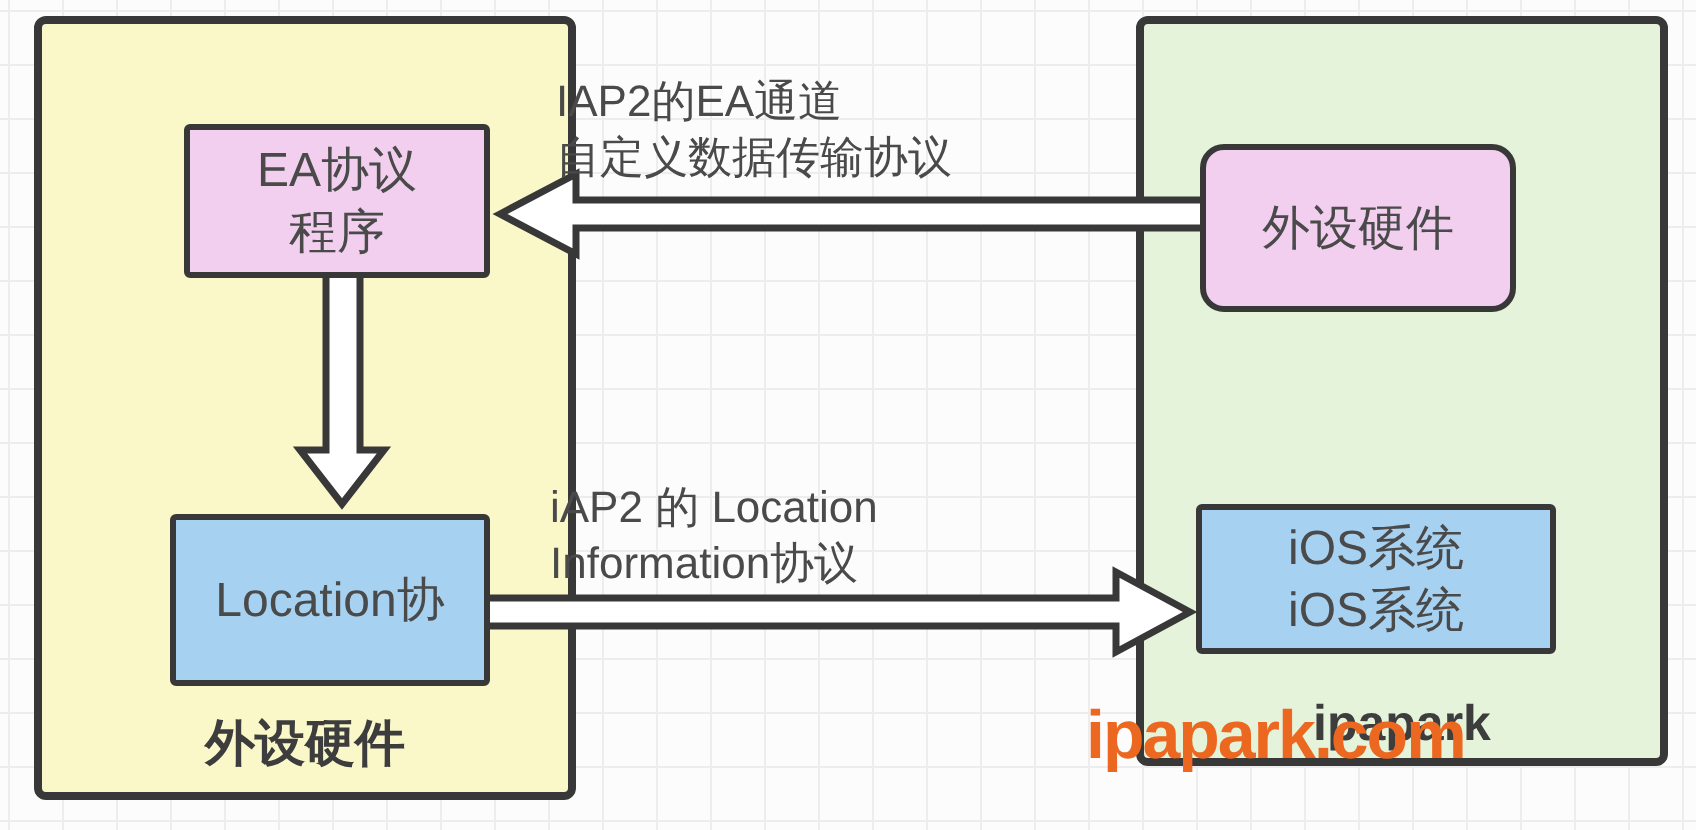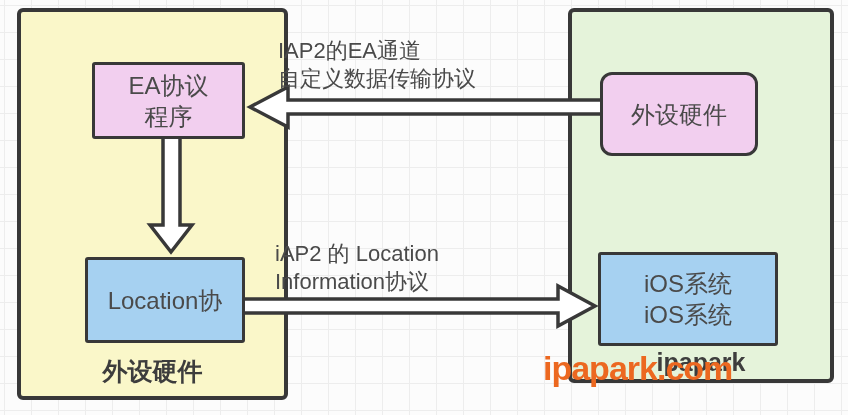--- a/index.html
+++ b/index.html
@@ -67,21 +67,21 @@
     font-size:24px;
     line-height:31px;
     color:var(--text-gray);
     z-index:3;
   }
   .node-pink{background:var(--box-pink);}
   .node-blue{background:var(--box-blue);}
   .node-ea{left:92px;top:62px;width:153px;height:77px;border-radius:3px;}
   .node-app{left:600px;top:72px;width:158px;height:84px;border-radius:12px;}
   .node-location{left:85px;top:257px;width:160px;height:86px;border-radius:3px;}
-  .node-ios{left:598px;top:252px;width:180px;height:94px;border-radius:3px;}
+  .node-ios{left:598px;top:252px;width:180px;height:75px;border-radius:3px;}
   .arrow-label{
     position:absolute;
     width:310px;
     text-align:left;
     font-size:22px;
     line-height:28px;
     color:var(--text-gray);
     z-index:3;
   }
   .arrow-label-top{left:278px;top:37px;}

